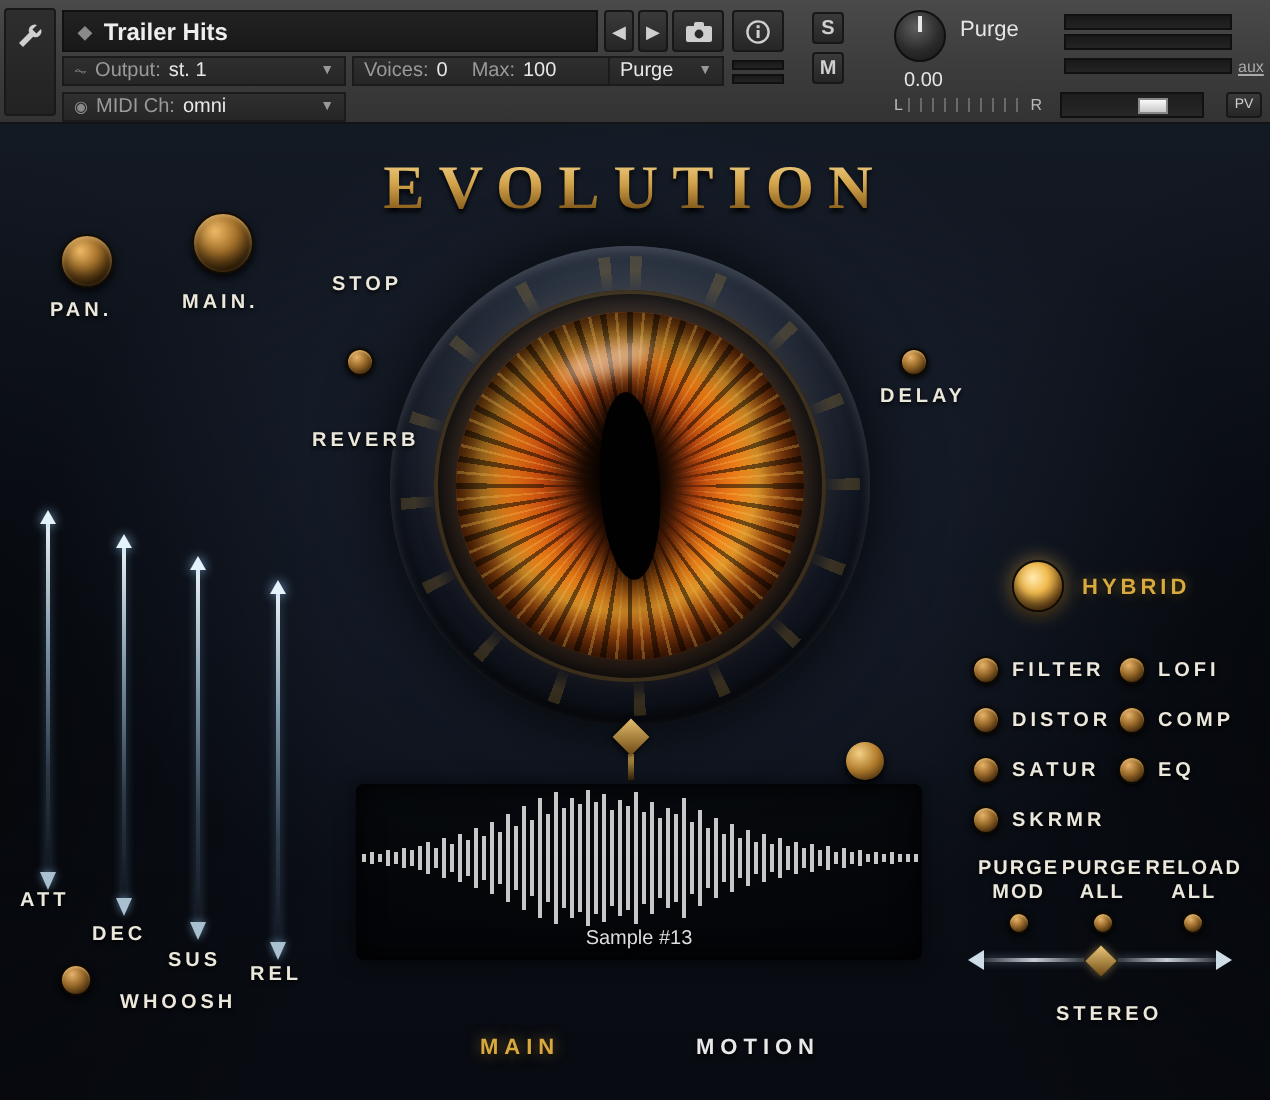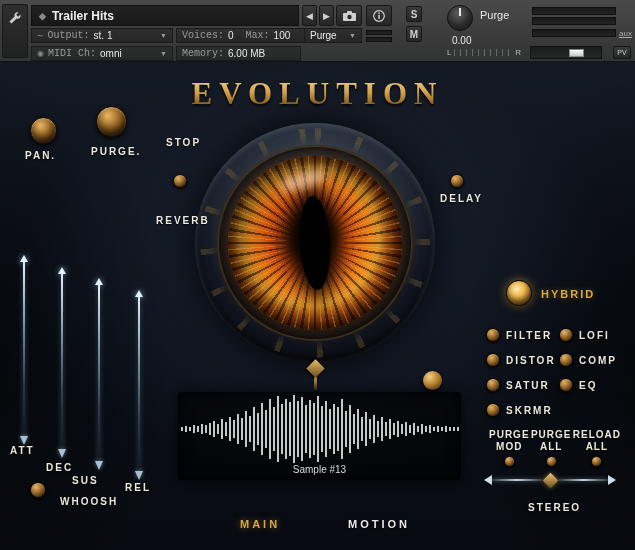--- a/index.html
+++ b/index.html
@@ -21,21 +21,21 @@
   .cam-btn{left:336px;top:5px;width:26px;height:21px;}
   .info-btn{left:366px;top:5px;width:26px;height:21px;}
   .sm-btn{left:406px;width:16px;height:16px;font-weight:bold;font-size:10px;}
   .hknob{left:447px;top:5px;width:26px;height:26px;border-radius:50%;
     background:radial-gradient(circle at 42% 32%,#5e5e5e,#2b2b2b 55%,#141414 100%);
     border:1px solid #101010;}
   .hknob::after{content:'';position:absolute;left:50%;top:2px;width:2px;height:8px;background:#e8e8e8;transform:translateX(-50%);}
   .meter{background:linear-gradient(180deg,#191919,#232323);border:1px solid #101010;}
   .field{background:linear-gradient(180deg,#2f2f2f,#262626);border:1px solid #1b1b1b;display:flex;align-items:center;padding:0 5px;gap:4px;height:15px;}
   .drop-arrow{margin-left:auto;font-size:7px;color:#999;}
-  .dim{color:#9a9a9a;font-family:Liberation Mono, monospace;}
+  .dim{color:#9a9a9a;}
   .val{color:#e8e8e8;}
   .pan-ruler{left:447px;top:47px;width:74px;height:11px;display:flex;align-items:center;gap:3px;color:#bbb;font-size:8px;}
   .ruler-ticks{flex:1;height:7px;background:repeating-linear-gradient(90deg,#6a6a6a 0 1px,transparent 1px 6px);}
   .fader{left:530px;top:46px;width:72px;height:13px;background:linear-gradient(180deg,#1d1d1d,#272727);border:1px solid #111;}
   .fader-handle{position:absolute;left:38px;top:2px;width:15px;height:8px;background:linear-gradient(180deg,#fafafa,#c9c9c9);border:1px solid #888;}
 
   
   .body{position:absolute;left:0;top:62px;width:635px;height:488px;
     background:
       radial-gradient(ellipse 420px 300px at 50% 42%, rgba(82,104,138,0.20), transparent 70%),
@@ -205,24 +205,20 @@
     </div>
     <div class="hdr-el meter" style="left:366px;top:30px;width:26px;height:5px;"></div>
     <div class="hdr-el meter" style="left:366px;top:37px;width:26px;height:5px;"></div>
 
     <div class="hdr-el field" style="left:31px;top:46px;width:142px;">
       <span style="color:#8a8a8a;font-size:8px;">◉</span>
       <span class="dim">MIDI Ch:</span>
       <span class="val">omni</span>
       <span class="drop-arrow">▼</span>
     </div>
-    <div class="hdr-el field" style="left:176px;top:46px;width:125px;">
-      <span class="dim">Memory:</span>
-      <span class="val">6.00 MB</span>
-    </div>
 
     <div class="hdr-el pan-ruler">
       <span>L</span>
       <span class="ruler-ticks"></span>
       <span>R</span>
     </div>
     <div class="hdr-el fader">
       <div class="fader-handle"></div>
     </div>
     <div class="hdr-el sq-btn" style="left:613px;top:46px;width:18px;height:13px;font-size:7px;">
@@ -243,21 +239,21 @@
     </div>
     <div class="eye-ornament">
       <div class="dia"></div>
         <div class="stem"></div>
     </div>
 
     <div class="knob" style="left:30px;top:55px;width:27px;height:27px;"></div>
     <div class="lbl" style="left:25px;top:88px;">PAN.</div>
 
     <div class="knob" style="left:96px;top:44px;width:31px;height:31px;"></div>
-    <div class="lbl" style="left:91px;top:84px;">PURGE.</div>
+    <div class="lbl" style="left:91px;top:84px;">MAIN.</div>
 
     <div class="lbl" style="left:166px;top:75px;">STOP</div>
     <div class="btn-round" style="left:173px;top:112px;"></div>
     <div class="lbl" style="left:156px;top:141px;margin-top:12px;">REVERB</div>
 
     <div class="btn-round" style="left:450px;top:112px;"></div>
     <div class="lbl" style="left:440px;top:131px;">DELAY</div>
 
     <div class="knob knob-hybrid" style="left:506px;top:218px;width:26px;height:26px;"></div>
     <div class="lbl-gold" style="left:541px;top:226px;">HYBRID</div>
@@ -323,21 +319,21 @@
       <div class="env-bot"></div>
     </div>
     <div class="env-slider" style="left:134px;top:228px;height:190px;">
       <div class="env-top"></div>
       <div class="env-line"></div>
       <div class="env-bot"></div>
     </div>
 
     <div class="lbl" style="left:10px;top:383px;">ATT</div>
     <div class="lbl" style="left:46px;top:400px;">DEC</div>
-    <div class="lbl" style="left:72px;top:413px;">SUS</div>
+    <div class="lbl" style="left:84px;top:413px;">SUS</div>
     <div class="lbl" style="left:125px;top:420px;">REL</div>
     <div class="btn-round" style="left:30px;top:420px;width:16px;height:16px;"></div>
     <div class="lbl" style="left:60px;top:434px;">WHOOSH</div>
 
     <div class="wave-panel">
       <div class="wave">
           <div class="wbar" style="height: 4px;"></div>
           <div class="wbar" style="height: 6px;"></div>
           <div class="wbar" style="height: 4px;"></div>
           <div class="wbar" style="height: 8px;"></div>

